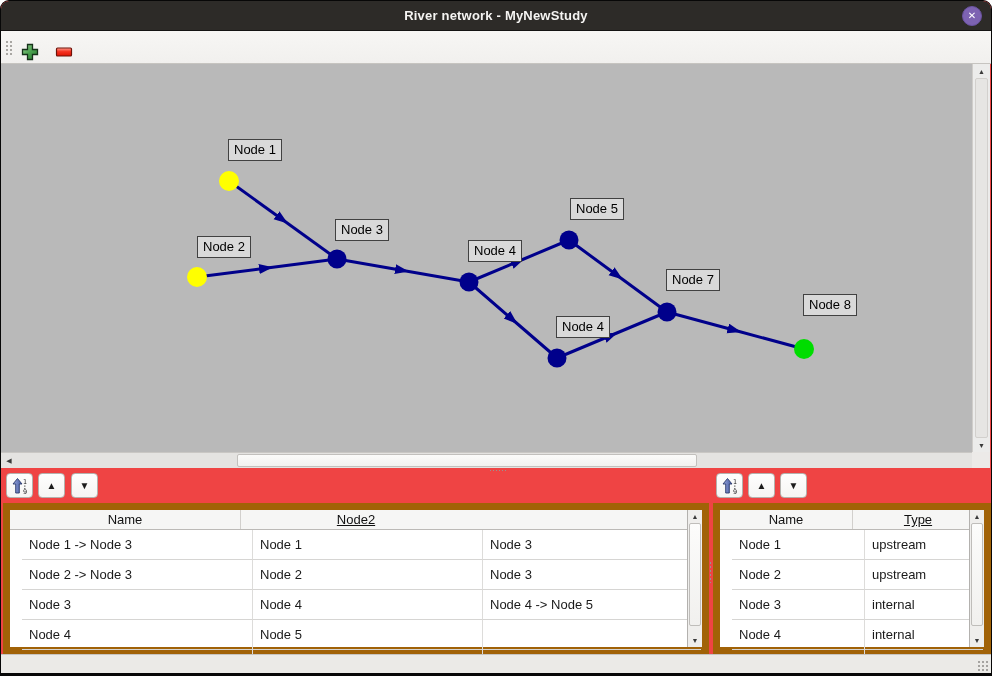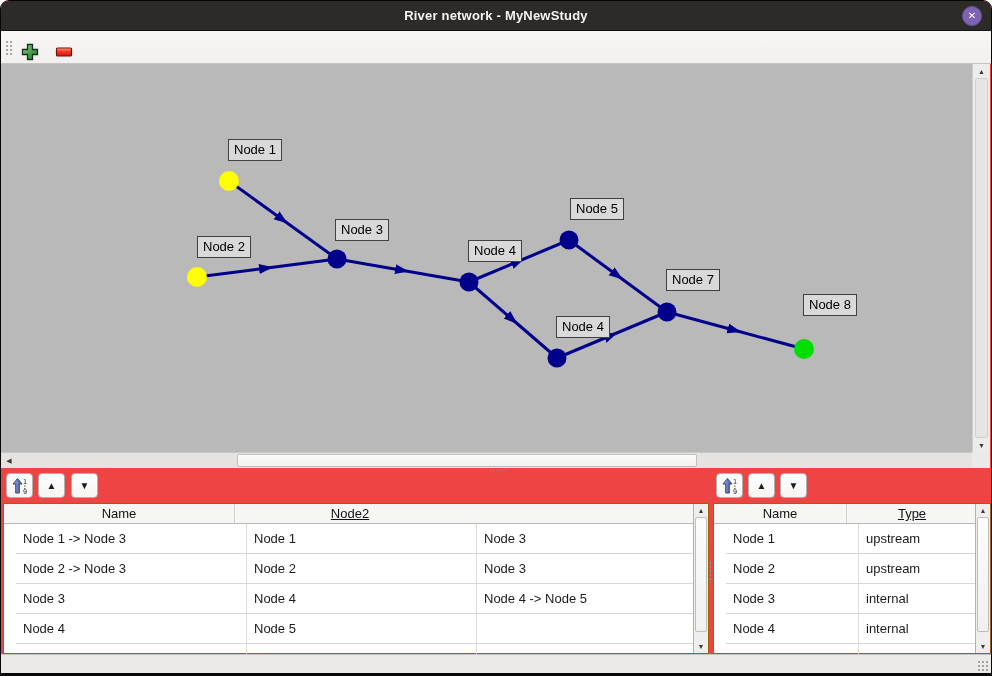--- a/index.html
+++ b/index.html
@@ -106,21 +106,21 @@
     background:linear-gradient(#fefefe,#f6f5f3);
     border:1px solid #b4b2ae; border-radius:4px;
     text-align:center; cursor:pointer;
   }
   .tool-btn .tri { font-size:10px; color:#1c1c1c; line-height:23px; user-select:none; }
   .tool-btn svg { margin-top:3px; }
 
   
   .table-frame {
     position:absolute; top:502px; height:151px; background:#ffffff;
-    border:1px solid #a16207;
+    border:7px solid #a16207;
   }
   .table-frame.left { left:2px; width:706px; }
   .table-frame.right { left:712px; width:278px; }
   .t-header { display:grid; height:20px; background:#f6f6f5; border-bottom:1px solid #bcbab7; }
   .t-header .hcell {
     font-size:13px; color:#111; text-align:center; line-height:19px;
     border-right:1px solid #d2d0cd; cursor:pointer; overflow:hidden;
   }
   .t-header .hcell:last-child { border-right:none;text-decoration:underline; }
   .t-body { display:grid; grid-auto-rows:30px; overflow:hidden;padding-left:12px; }

